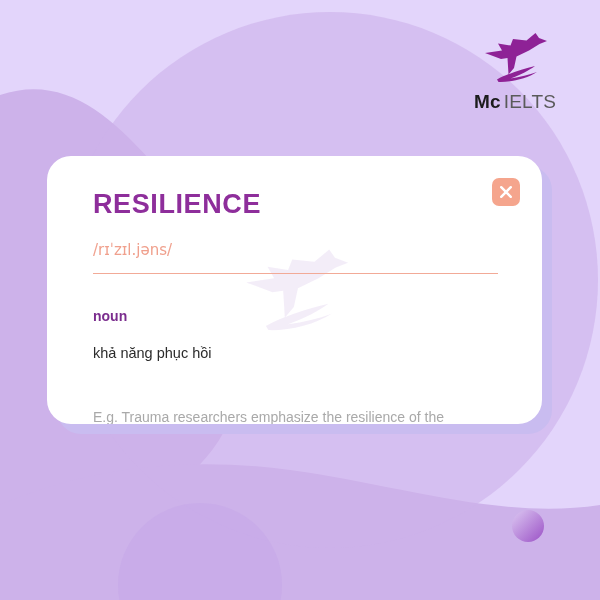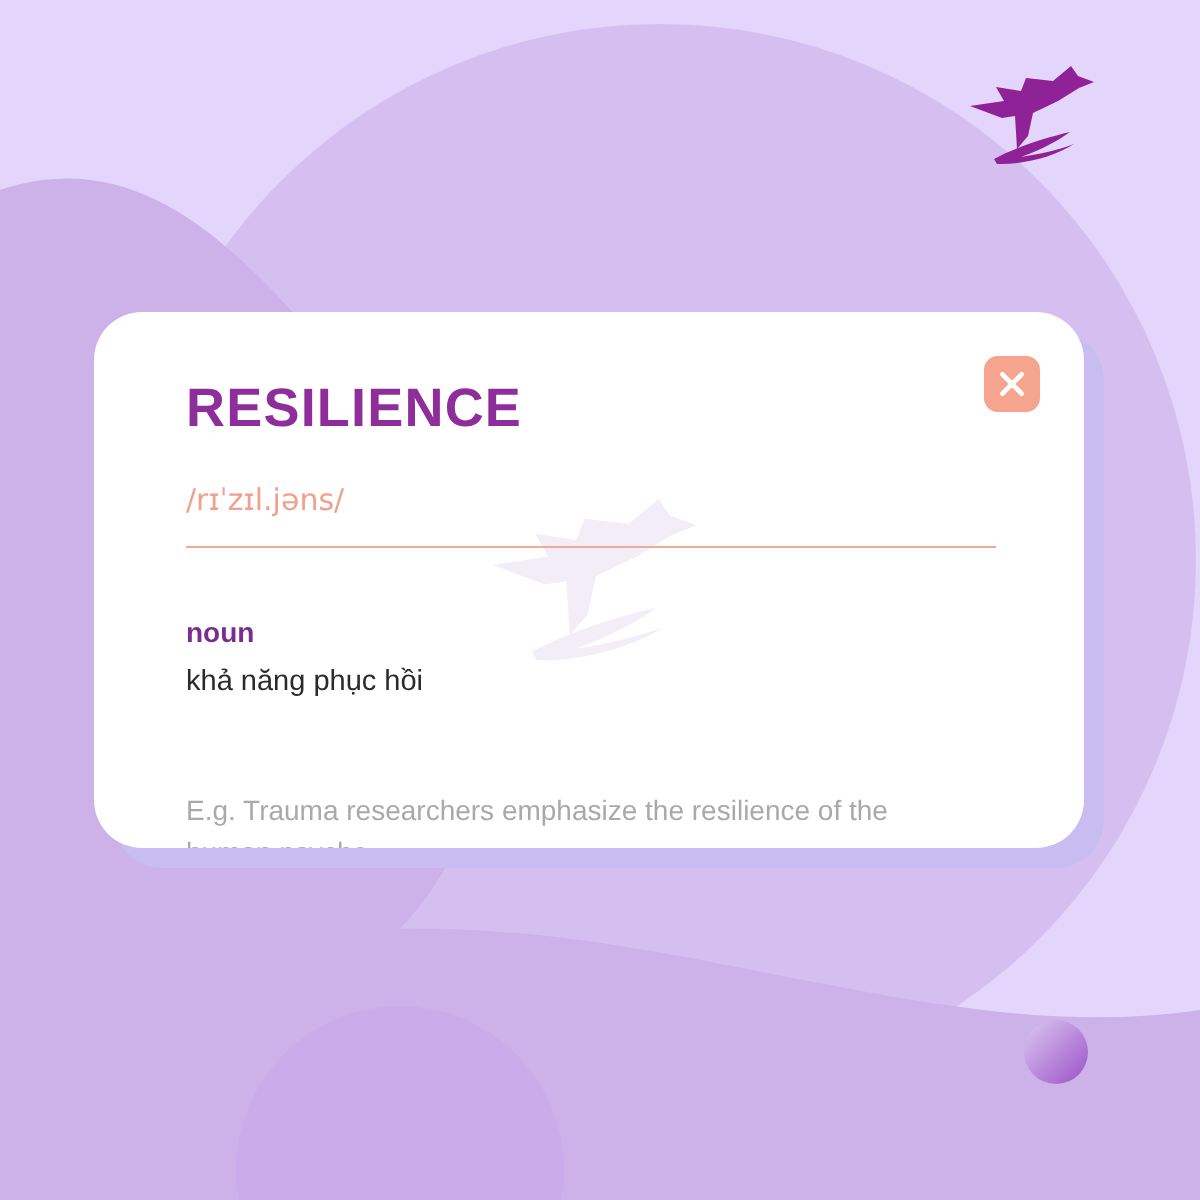--- a/index.html
+++ b/index.html
@@ -71,21 +71,21 @@
     font-family:"DejaVu Sans", sans-serif; line-height:1.1;
   }
   #card-divider {
     margin-top:14px; width:405px; height:1px;
     background:#F2AA97;
   }
   #part-of-speech {
     margin-top:34px; font-size:14px; font-weight:bold; color:#7B2D8E;
   }
   #word-meaning {
-    margin-top:8px; font-size:14.5px; color:#2b2b2b; line-height:1.3;
+    margin-top:20px; font-size:14.5px; color:#2b2b2b; line-height:1.3;
   }
   #word-example {
     margin-top:44px; font-size:14px; color:#A9A9A9; line-height:1.55;
     max-width:390px;
   }
 </style>
 </head>
 <body>
 
 <svg id="bg-layer" viewBox="0 0 600 600" xmlns="http://www.w3.org/2000/svg">
@@ -117,20 +117,23 @@
       <path fill="#8E2296" d="M58.5,5.0 L49.5,12.5 L36.0,11.0 L33.5,17.5 L21.0,15.5
                L25.0,22.5 L8.0,25.0 L24.0,31.0 L30.5,30.0
                L31.5,46.5 L37.0,40.0 L39.5,28.5 L52.0,22.5
                L62.5,16.0 L70.0,13.0 L62.0,10.0 Z"></path>
       <path fill="#8E2296" d="M20.0,51.5 C30.0,46.0 45.0,41.0 58.0,38.0
                C52.0,42.5 43.0,47.0 33.5,50.5
                C43.0,49.0 52.0,47.0 60.0,44.0
                C50.0,50.5 34.0,54.5 21.5,54.0 Z"></path>
     </svg>
   </span>
+  <div class="logo-text">
+    <span class="logo-mc">Mc</span><span class="logo-ielts">IELTS</span>
+  </div>
 </div>
 
 <div id="card-shadow"></div>
 
 <div id="word-card">
 
   <svg id="card-watermark" viewBox="0 0 76 58" xmlns="http://www.w3.org/2000/svg">
     <path fill="#E8DCF2" d="M58.5,5.0 L49.5,12.5 L36.0,11.0 L33.5,17.5 L21.0,15.5
              L25.0,22.5 L8.0,25.0 L24.0,31.0 L30.5,30.0
              L31.5,46.5 L37.0,40.0 L39.5,28.5 L52.0,22.5

